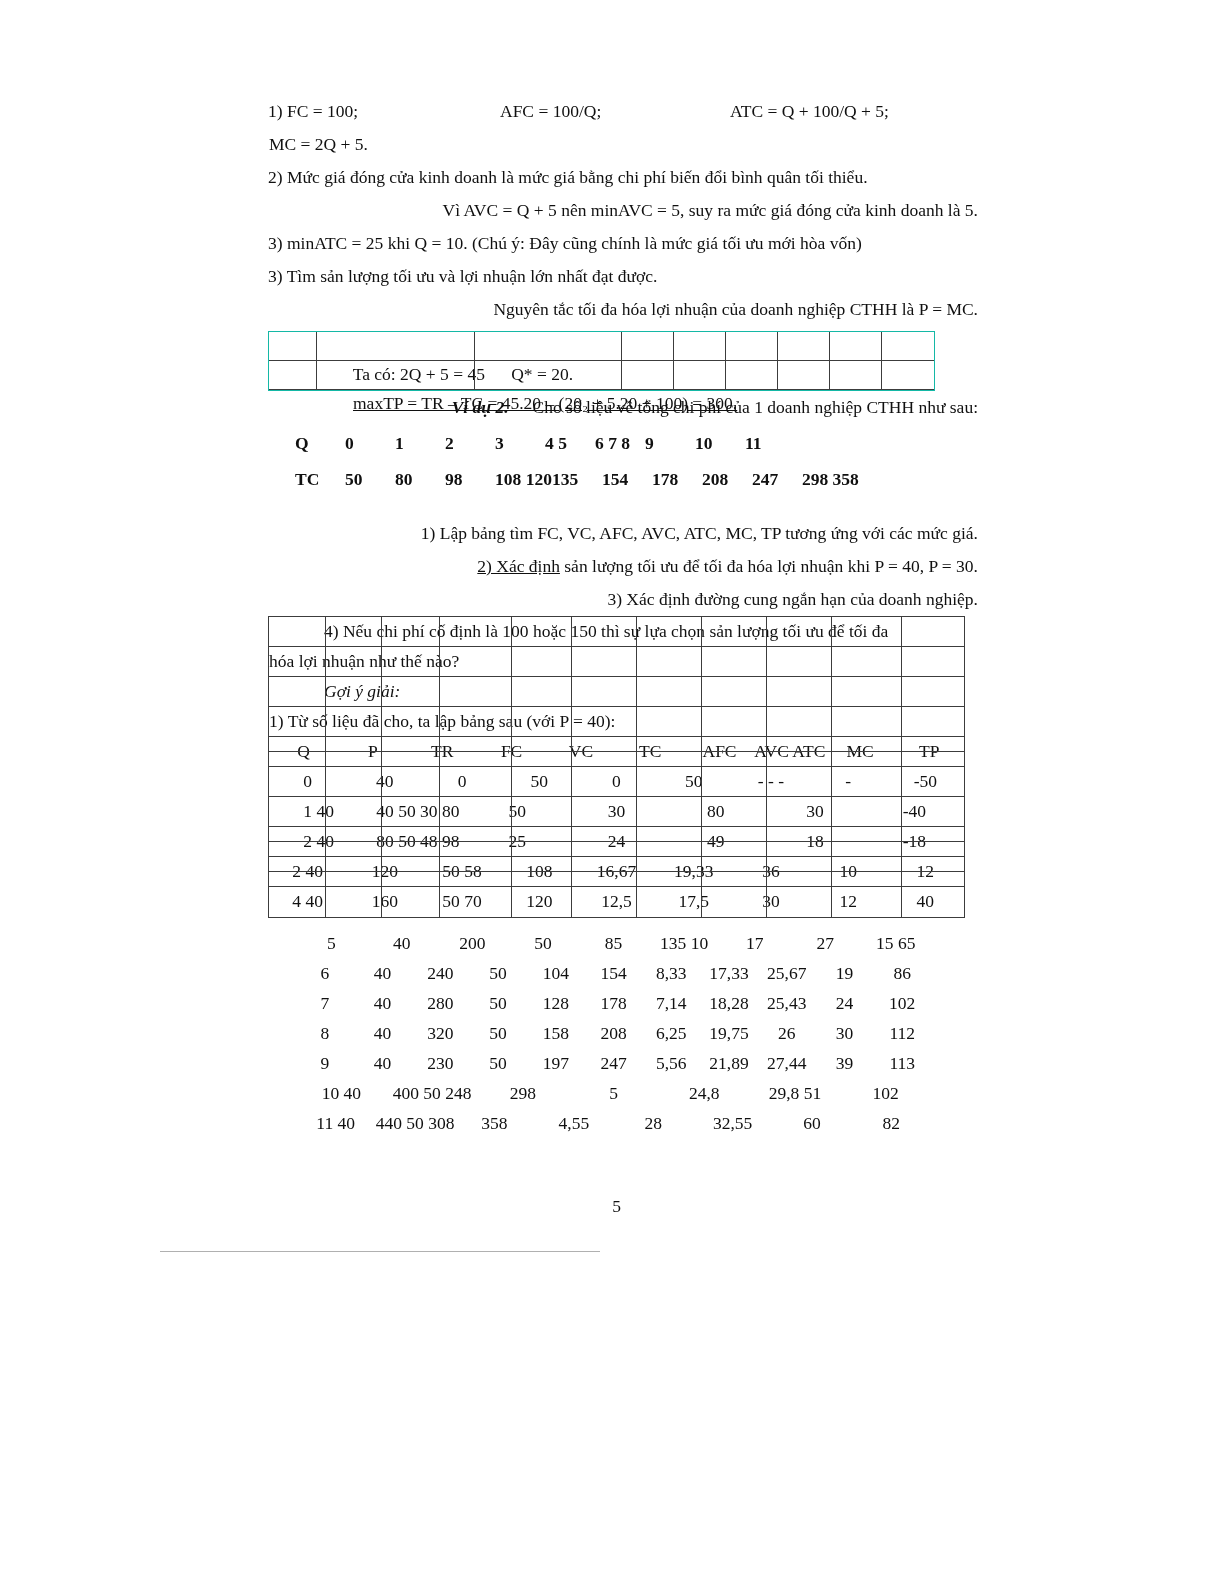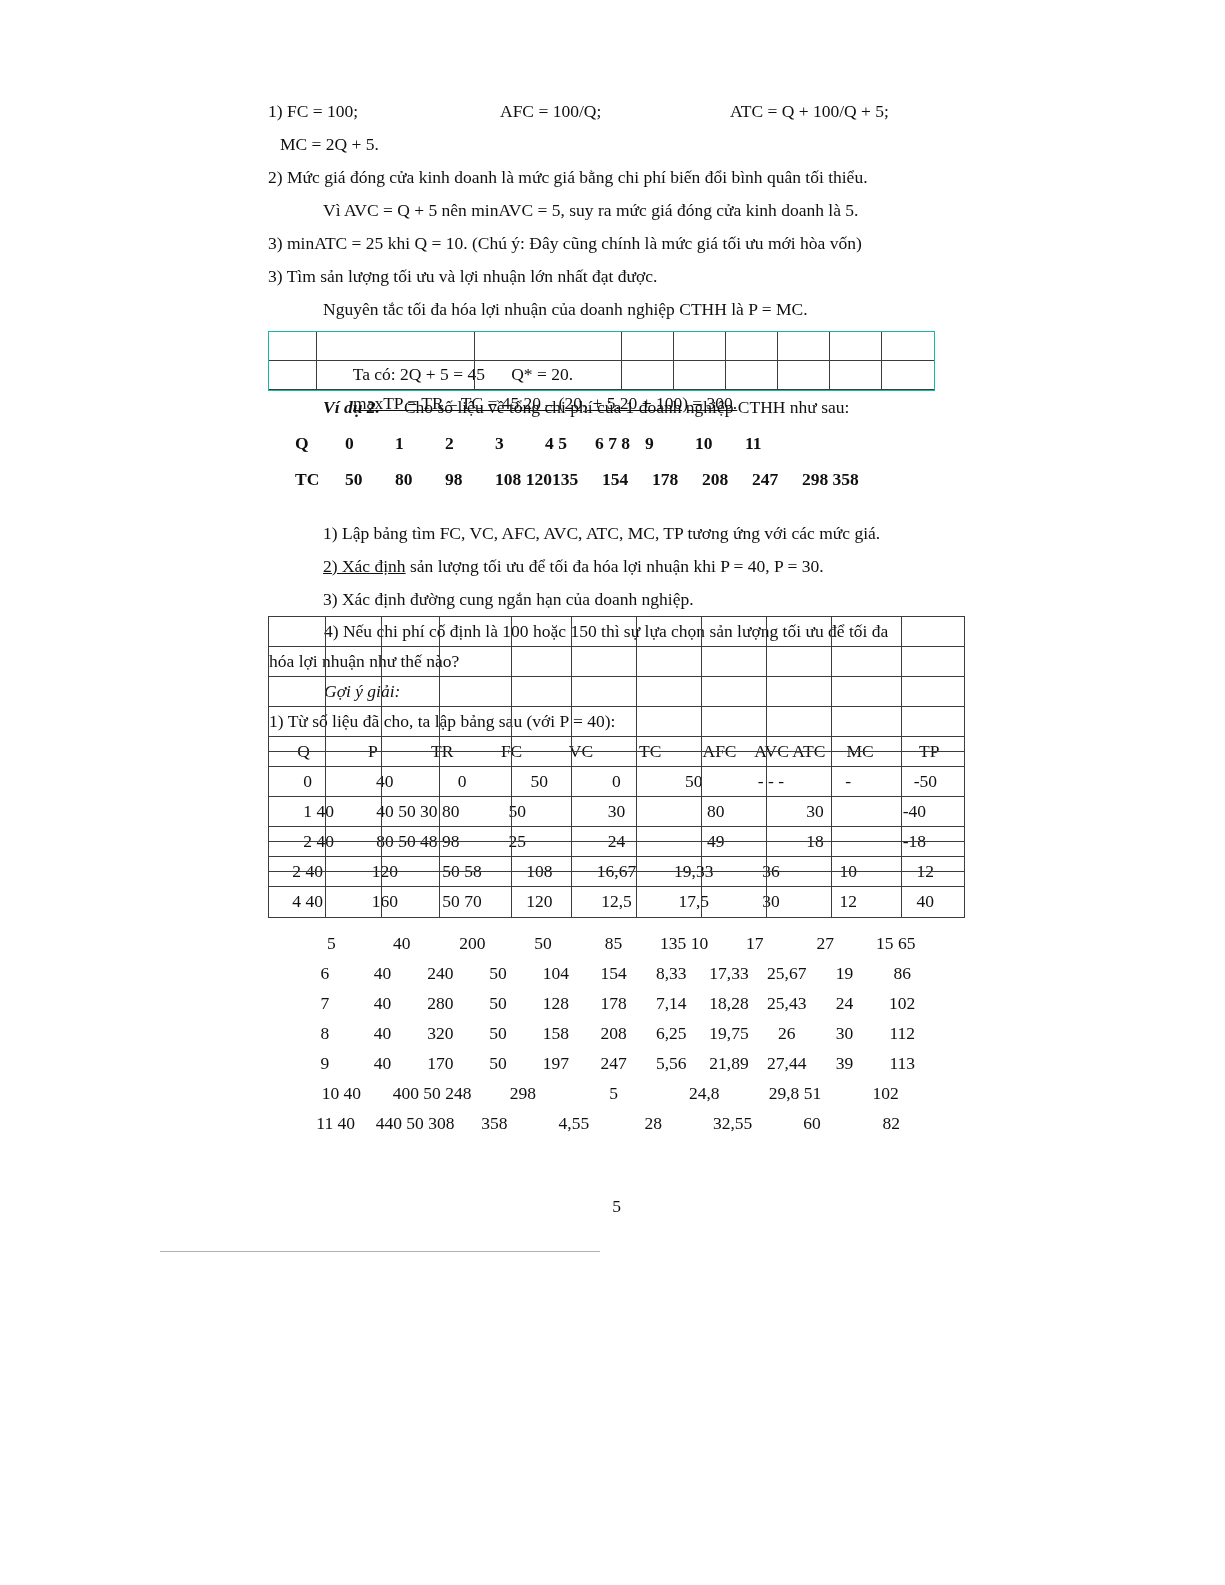--- a/index.html
+++ b/index.html
@@ -8,22 +8,22 @@
   .page {
     position:relative; width:1225px; height:1585px; background:#fff;
     font-family:"Liberation Serif","DejaVu Serif",serif;
     font-size:17.5px; color:#101010;
   }
   .content { position:absolute; left:268px; top:95px; width:710px; }
   .line { line-height:33px; white-space:nowrap; }
   .trio { display:flex; }
   .trio .seg-a { width:232px; }
   .trio .seg-b { width:230px; }
-  .ml17 { margin-left:12px; }
-  .indent { margin-left:55px; }
+  .ml17 { margin-left:1px; }
+  .indent { margin-left:55px;text-align:right; }
   .mt7 { margin-top:21px; }
   .bi { font-weight:bold; font-style:italic; margin-right:24px; }
   .u { text-decoration:underline;margin-top:20px; }
 
   
   .table1 { position:relative; width:667px; border:1px solid #14b8a6; margin-top:5px; }
   .t1row { height:29px; line-height:28px; white-space:pre; padding-left:49px; border-bottom:1px solid #3c3c3c; }
   .t1row:last-child { border-bottom:none; padding-left:47px; }
 
   .vlines { position:absolute; top:0; left:0; right:0; bottom:0; pointer-events:none; }
@@ -285,21 +285,21 @@
           <span class="extra-cell">6,25</span>
           <span class="extra-cell">19,75</span>
           <span class="extra-cell">26</span>
           <span class="extra-cell">30</span>
           <span class="extra-cell">112</span>
         </div>
         <div class="extra-row">
 
       <span class="extra-cell">9</span>
           <span class="extra-cell">40</span>
-          <span class="extra-cell">170</span>
+          <span class="extra-cell">230</span>
           <span class="extra-cell">50</span>
           <span class="extra-cell">197</span>
           <span class="extra-cell">247</span>
           <span class="extra-cell">5,56</span>
           <span class="extra-cell">21,89</span>
           <span class="extra-cell">27,44</span>
           <span class="extra-cell">39</span>
           <span class="extra-cell">113</span>
         </div>
         <div class="extra-row">

